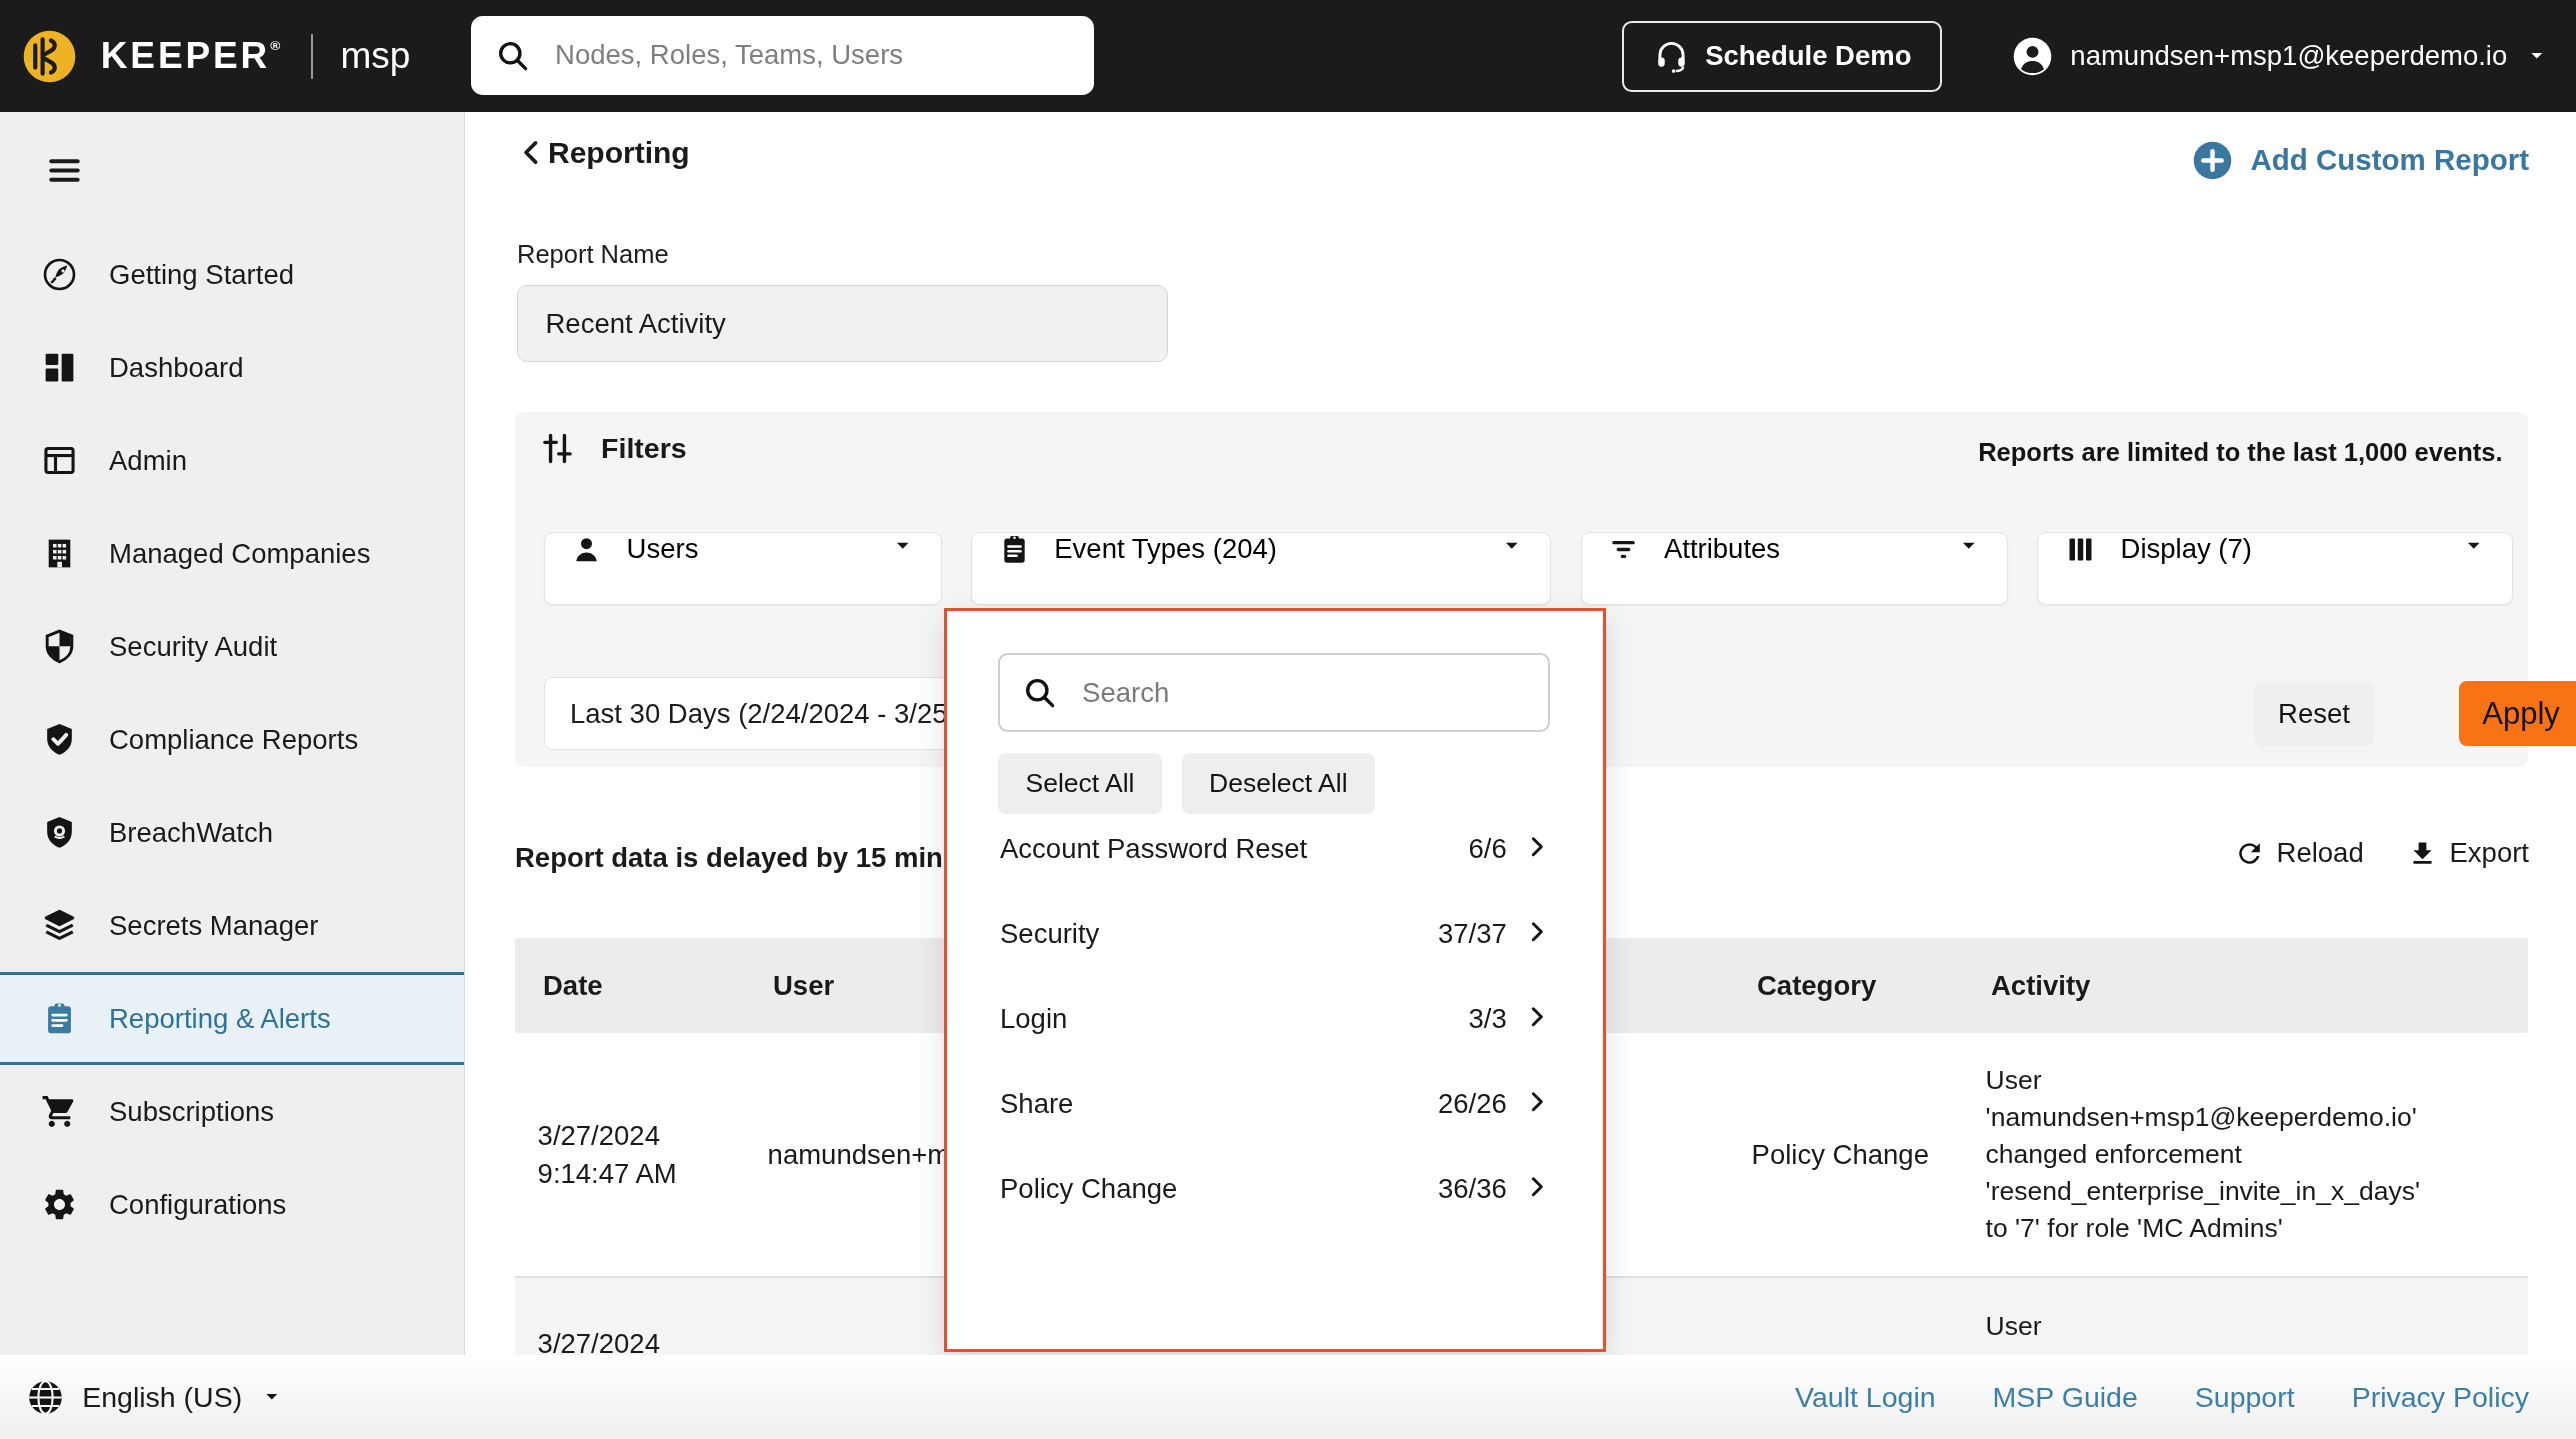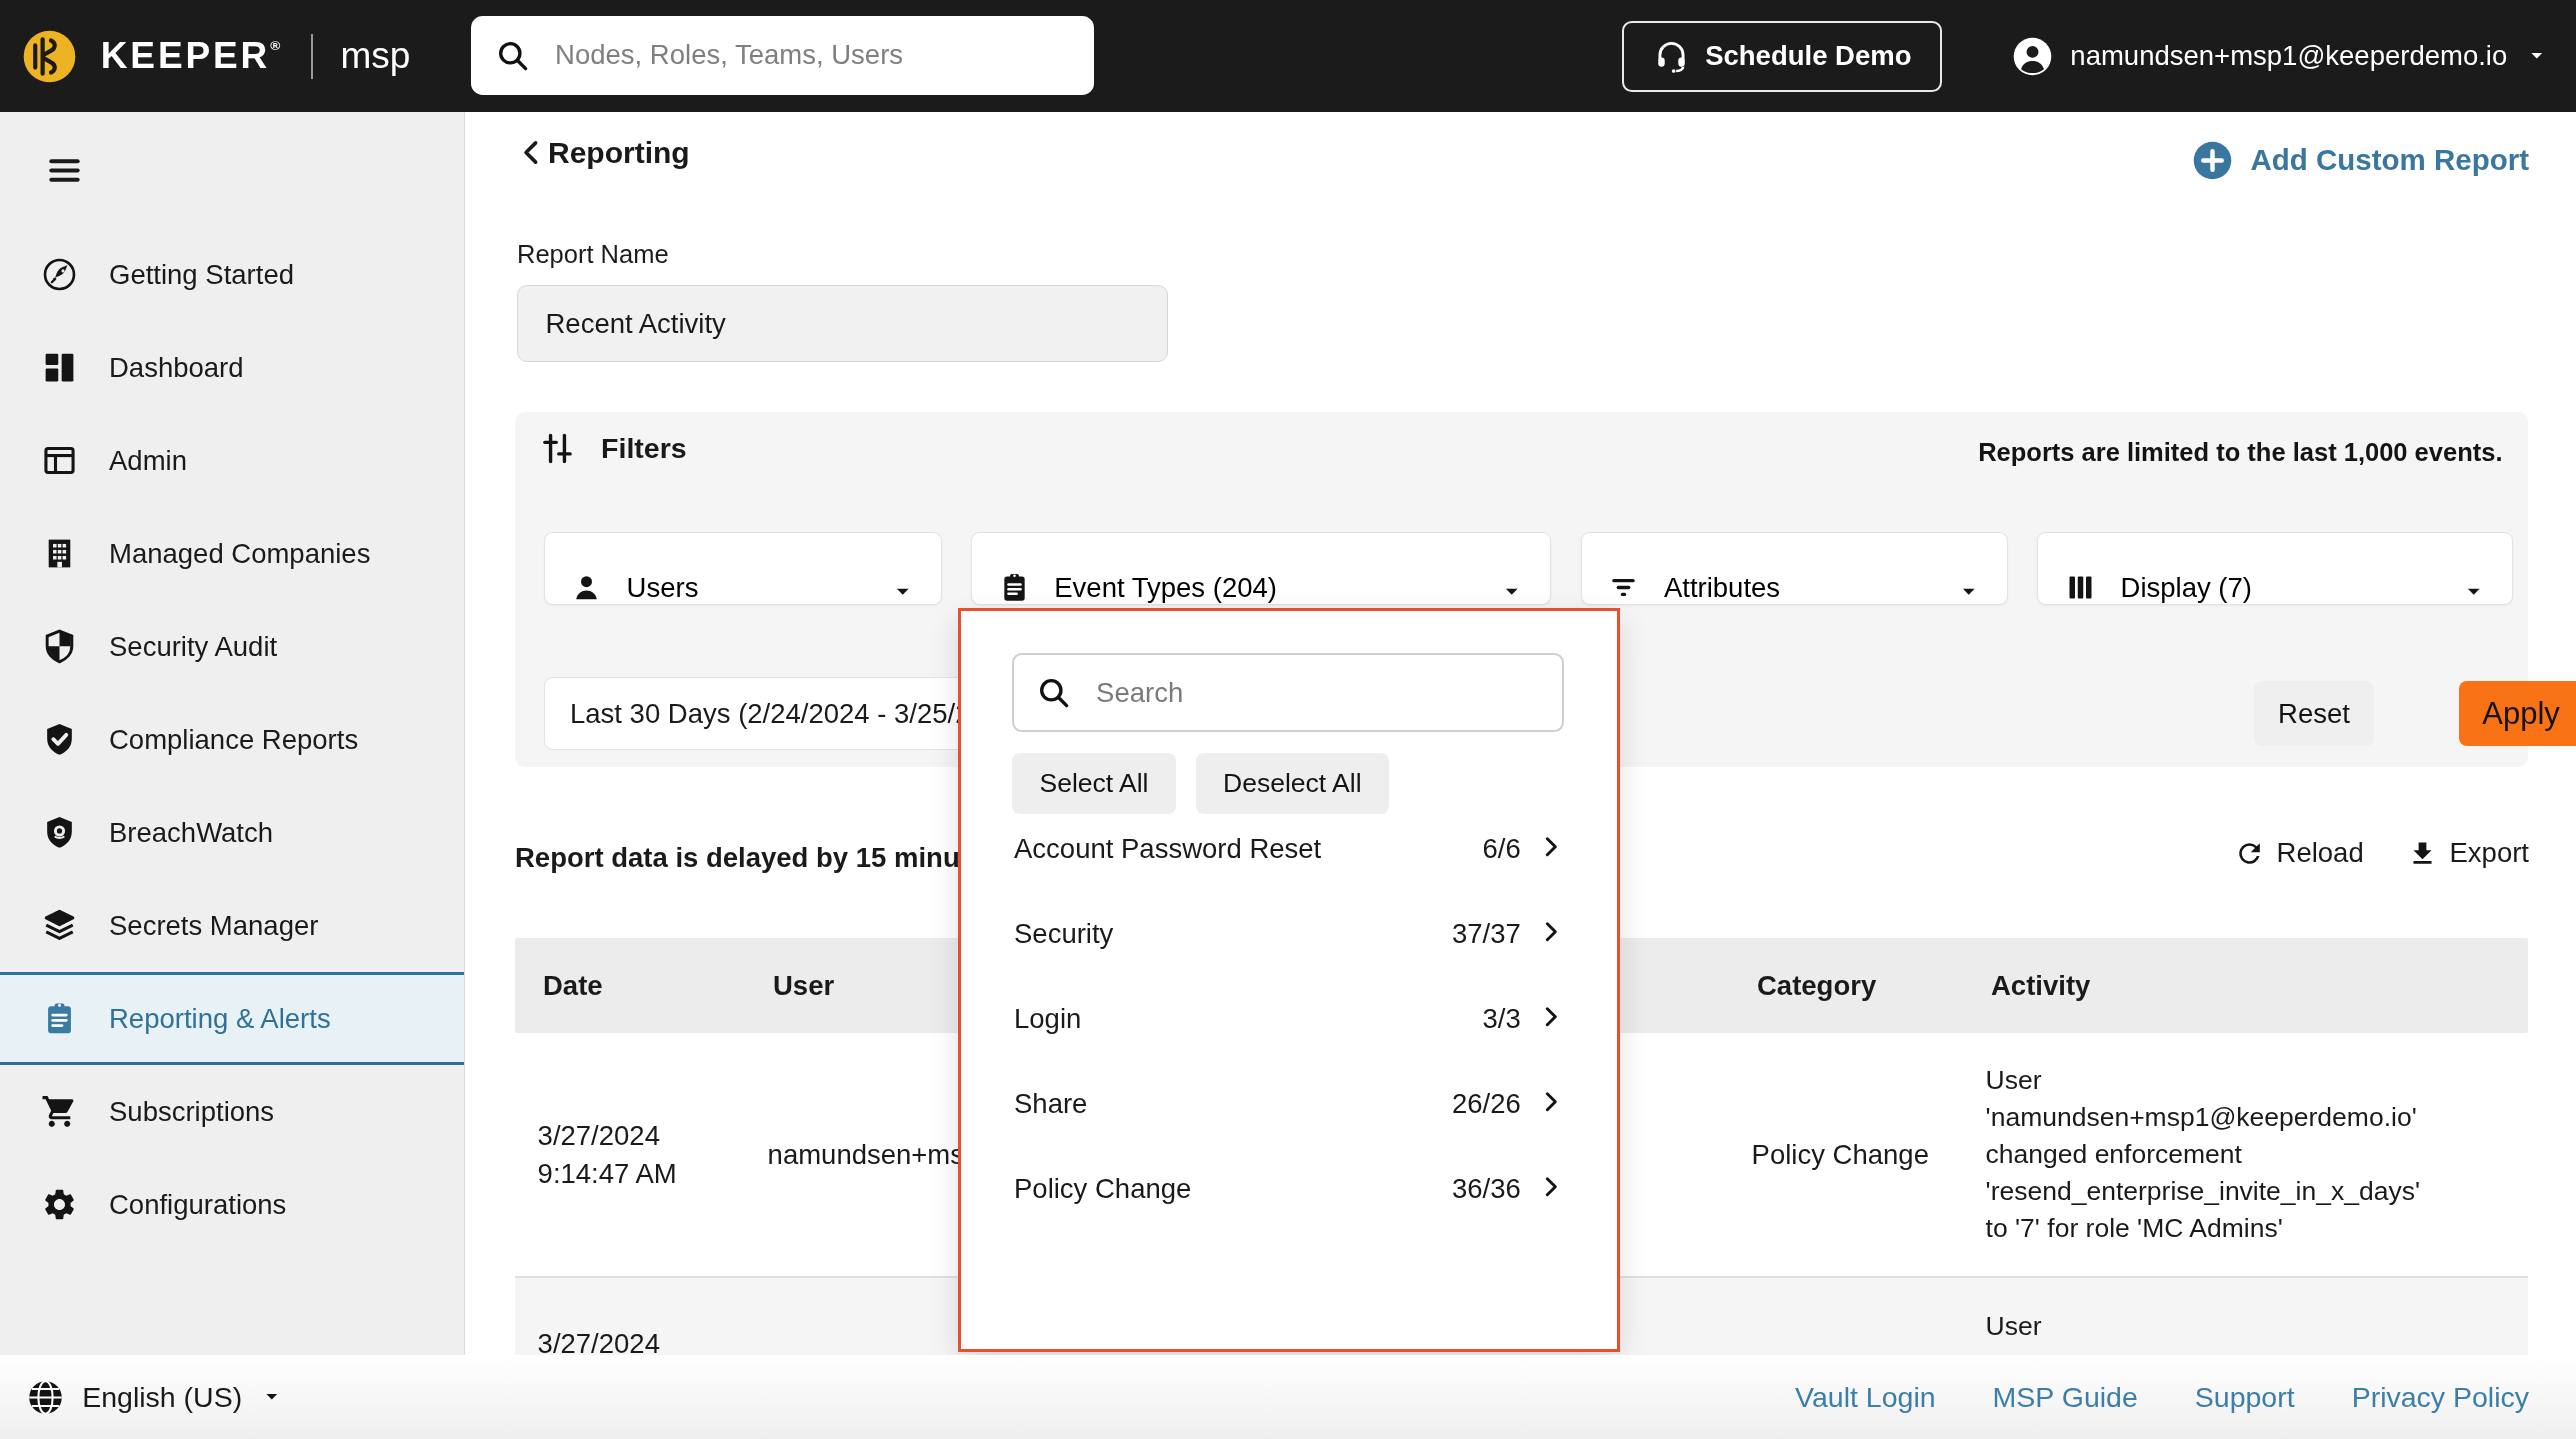--- a/index.html
+++ b/index.html
@@ -51,21 +51,21 @@
   .field-label { position:absolute; left:52px; top:128px; font-size:25.5px; color:#1c1c1c; }
   .name-input { position:absolute; left:52px; top:173px; width:651px; height:77px; background:#f1f1f1; border:1px solid #d6d6d6; border-radius:9.8px; font-size:27.5px; font-family:inherit; color:#1a1a1a; padding:0 27.5px; outline:none; }
 
   
   .filters-panel { position:absolute; left:50px; top:300px; width:2013px; height:355px; background:#f5f5f5; border-radius:9.8px; }
   .filters-head { position:absolute; left:23.6px; top:17.7px; display:flex; align-items:center; gap:25.5px; }
   .filters-head .icon { width:37px; height:37px; color:#141414; }
   .filters-title { font-size:28.5px; font-weight:600; }
   .limit-note { position:absolute; right:25.5px; top:25.5px; font-size:25.5px; font-weight:600; color:#141414; }
   .fdrop-row { position:absolute; left:28.5px; top:120px; width:1970px; display:flex; justify-content:space-between; }
-  .fdrop { height:73px; background:#fff; border:1px solid #e2e2e2; border-radius:8.8px; display:flex; align-items:flex-end; padding:0 25.5px; font-family:inherit; cursor:pointer; box-shadow:0 1px 2px rgba(0,0,0,.05); }
+  .fdrop { height:73px; background:#fff; border:1px solid #e2e2e2; border-radius:8.8px; display:flex; align-items:flex-start; padding:0 25.5px; font-family:inherit; cursor:pointer; box-shadow:0 1px 2px rgba(0,0,0,.05); }
   .fdrop:nth-child(1){ width:398px; } .fdrop:nth-child(2){ width:580px; }
   .fdrop:nth-child(3){ width:427px; } .fdrop:nth-child(4){ width:476px; }
   .fdrop-icon { width:33px; height:33px; color:#141414; flex:0 0 auto; }
   .fdrop-label { font-size:27.5px; margin-left:23.6px; white-space:nowrap; }
   .caret { width:25.5px; height:25.5px; color:#141414; margin-left:auto; }
   .date-drop { position:absolute; left:28.5px; top:265px; width:801px; height:73px; background:#fff; border:1px solid #e2e2e2; border-radius:8.8px; display:flex; align-items:center; padding:0 25.5px; font-size:27.5px; white-space:nowrap; overflow:hidden; cursor:pointer; }
   .reset-btn { position:absolute; left:1739px; top:269px; width:120px; height:65px; background:#efefef; border:none; border-radius:7.9px; font-size:27.5px; font-family:inherit; color:#141414; cursor:pointer; }
   .apply-btn { position:absolute; left:1944px; top:269px; width:124px; height:65px; background:#f97316; border:none; border-radius:7.9px; font-size:31px; font-family:inherit; color:#141414; cursor:pointer; }
 
   
@@ -82,21 +82,21 @@
   .t-row1 { height:245px; border-bottom:2px solid #e0e0e0; background:#fff; align-items:center; }
   .cell-date { font-size:27.5px; line-height:38px; }
   .cell-user { font-size:27.5px; white-space:nowrap; overflow:hidden; }
   .cell-cat { font-size:27.5px; }
   .cell-act { font-size:26.5px; line-height:37px; white-space:pre-line; }
   .t-row2 { height:177px; background:#f5f5f5; align-items:start; }
   .t-row2 .cell-date { padding-top:47px; }
   .t-row2 .cell-act { padding-top:29.5px; }
 
   
-  .event-panel { position:absolute; left:493px; top:496px; width:662px; height:744px; background:#fff; border:3.9px solid #e8502d; z-index:50; box-shadow:0 9.8px 29.5px rgba(0,0,0,.12); }
+  .event-panel { position:absolute; left:479px; top:496px; width:662px; height:744px; background:#fff; border:3.9px solid #e8502d; z-index:50; box-shadow:0 9.8px 29.5px rgba(0,0,0,.12); }
   .ep-search { position:absolute; left:51px; top:42px; width:552px; height:79px; border:2px solid #cfcfcf; border-radius:9.8px; display:flex; align-items:center; padding:0 21.6px; background:#fff; }
   .ep-search .icon { width:35px; height:35px; color:#111; flex:0 0 auto; }
   .ep-search input { border:none; outline:none; font-size:27.5px; margin-left:25.5px; width:100%; font-family:inherit; color:#333; background:transparent; }
   .ep-search input::placeholder { color:#7a7a7a; }
   .ep-btns { position:absolute; left:51px; top:142px; display:flex; gap:19.6px; }
   .ep-btn { height:61px; background:#eeeeee; border:none; border-radius:7.9px; font-size:26.5px; font-family:inherit; color:#141414; padding:0 27.5px; cursor:pointer; }
   .ep-list { position:absolute; left:0; top:222px; width:100%; }
   .evt-row { height:85px; display:flex; align-items:flex-start; padding:0 53px; cursor:pointer; }
   .evt-label { font-size:27.5px; }
   .evt-count { font-size:27.5px; margin-left:auto; }

